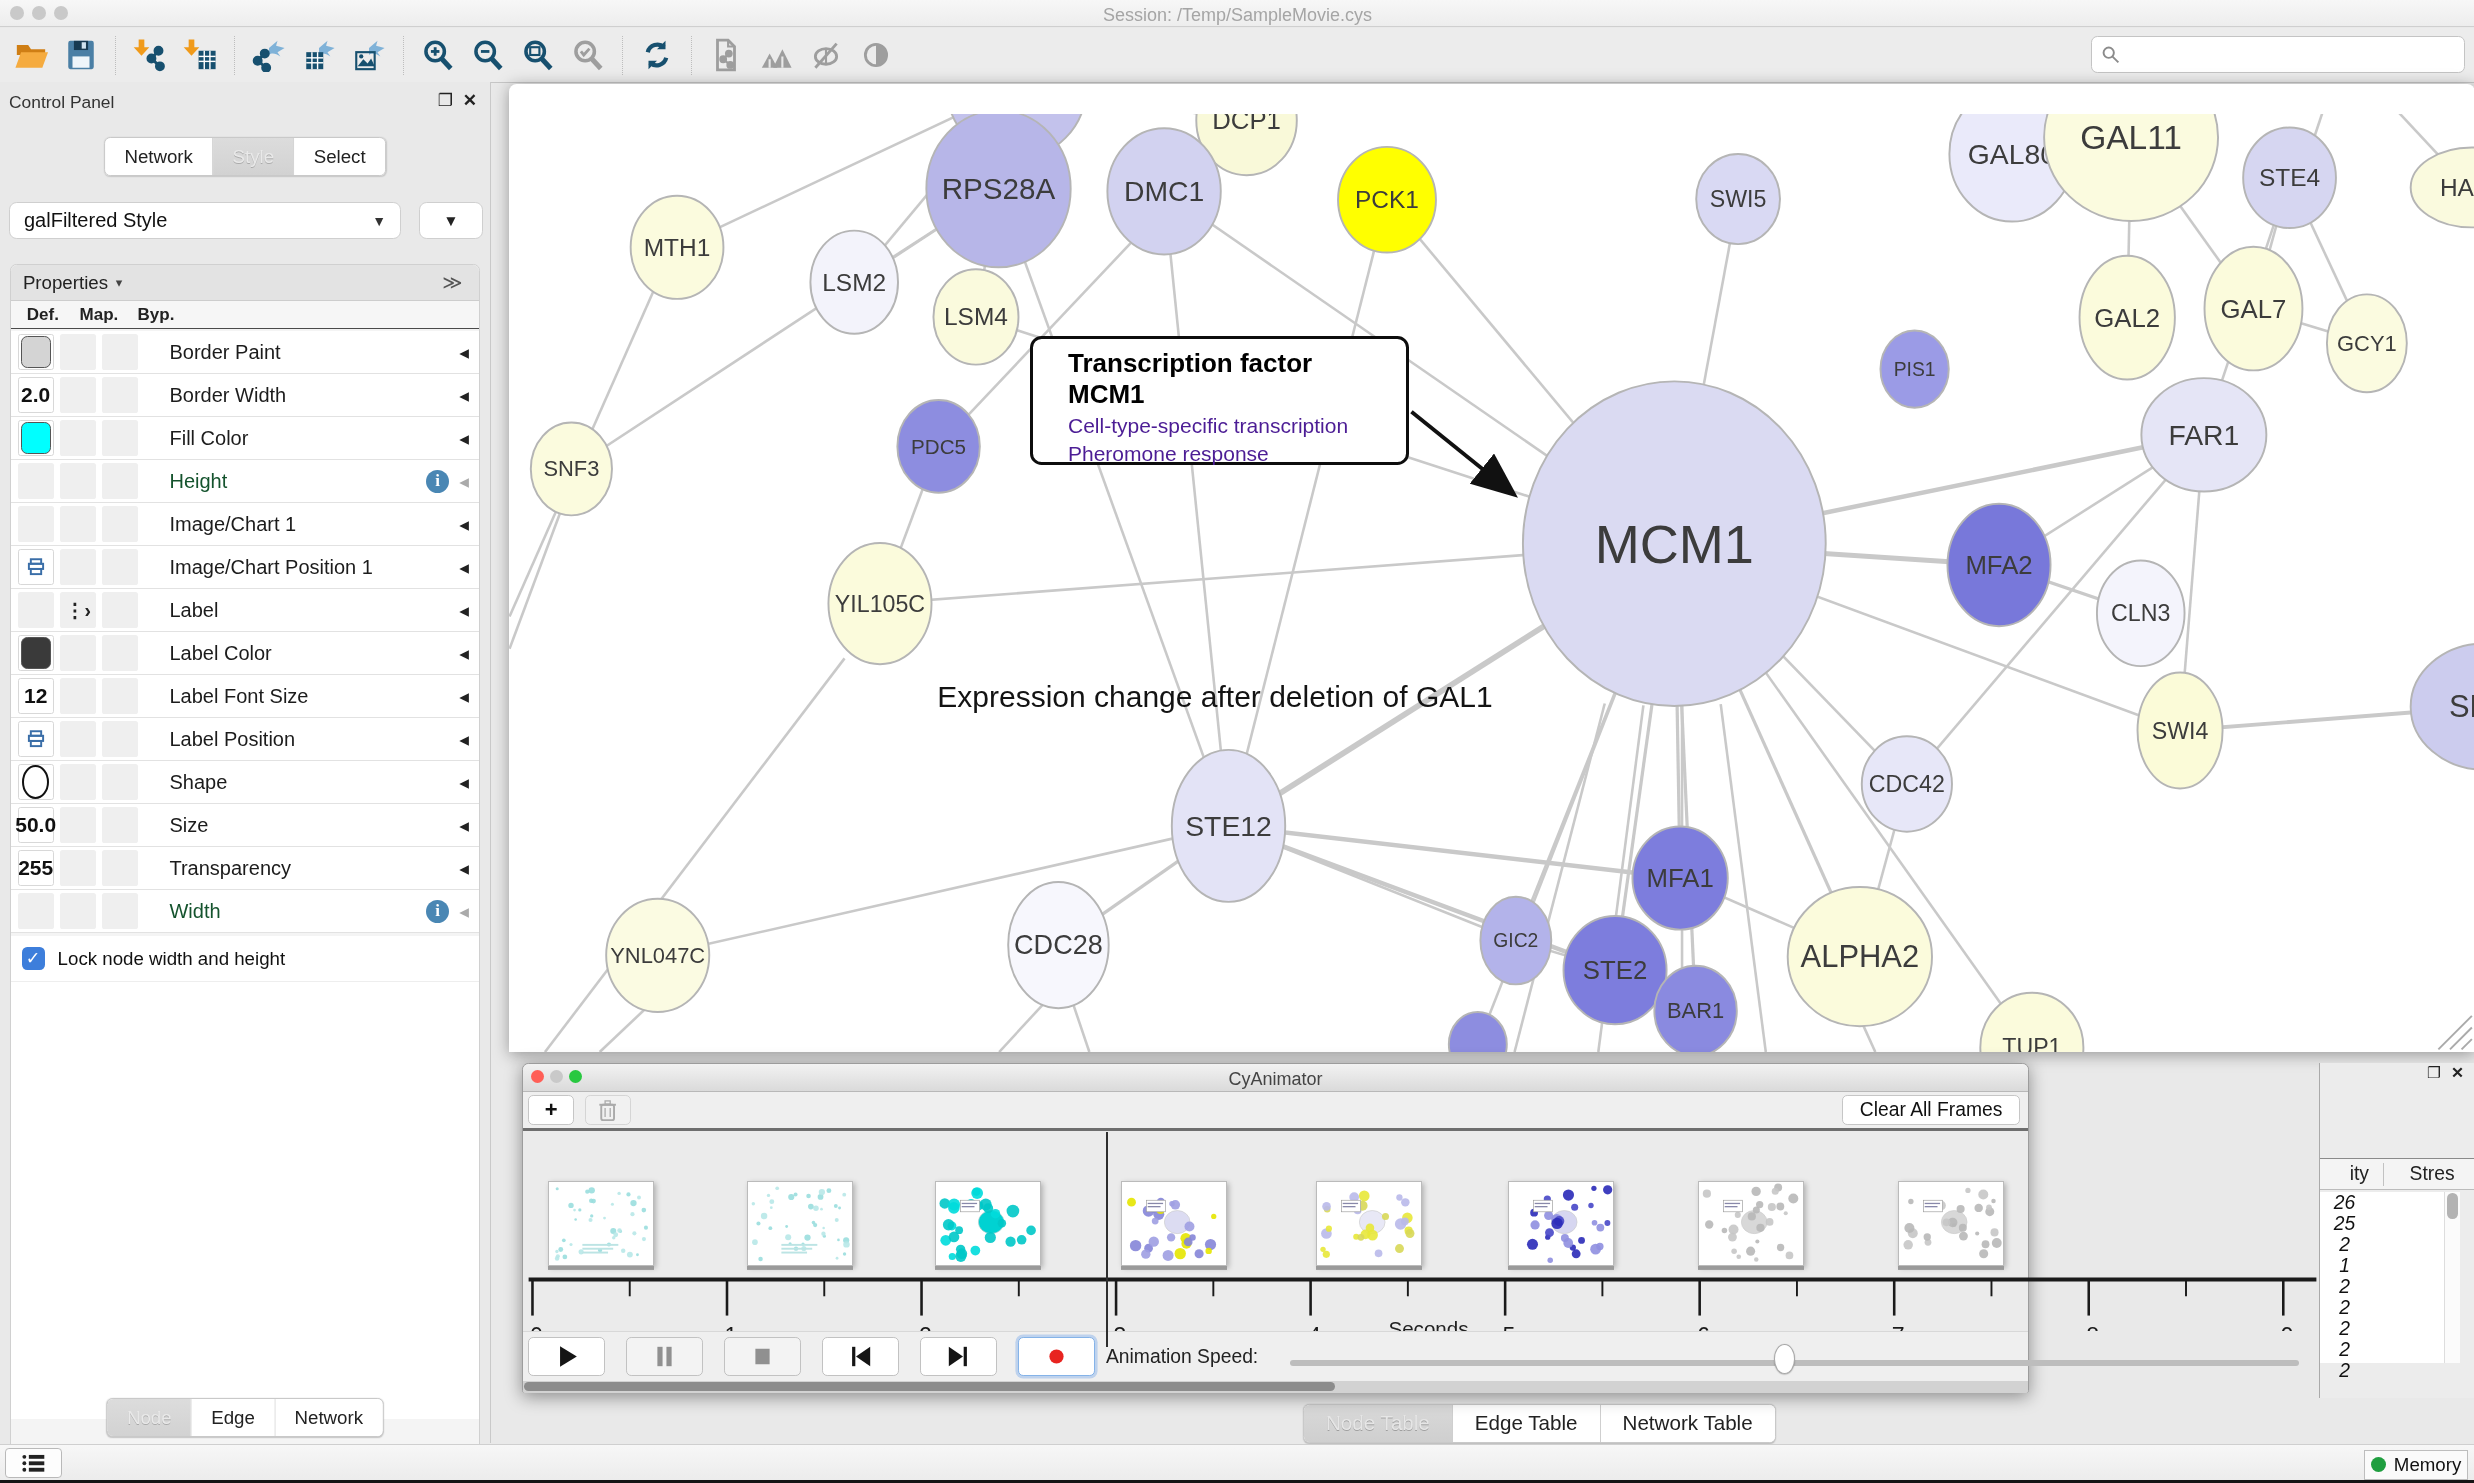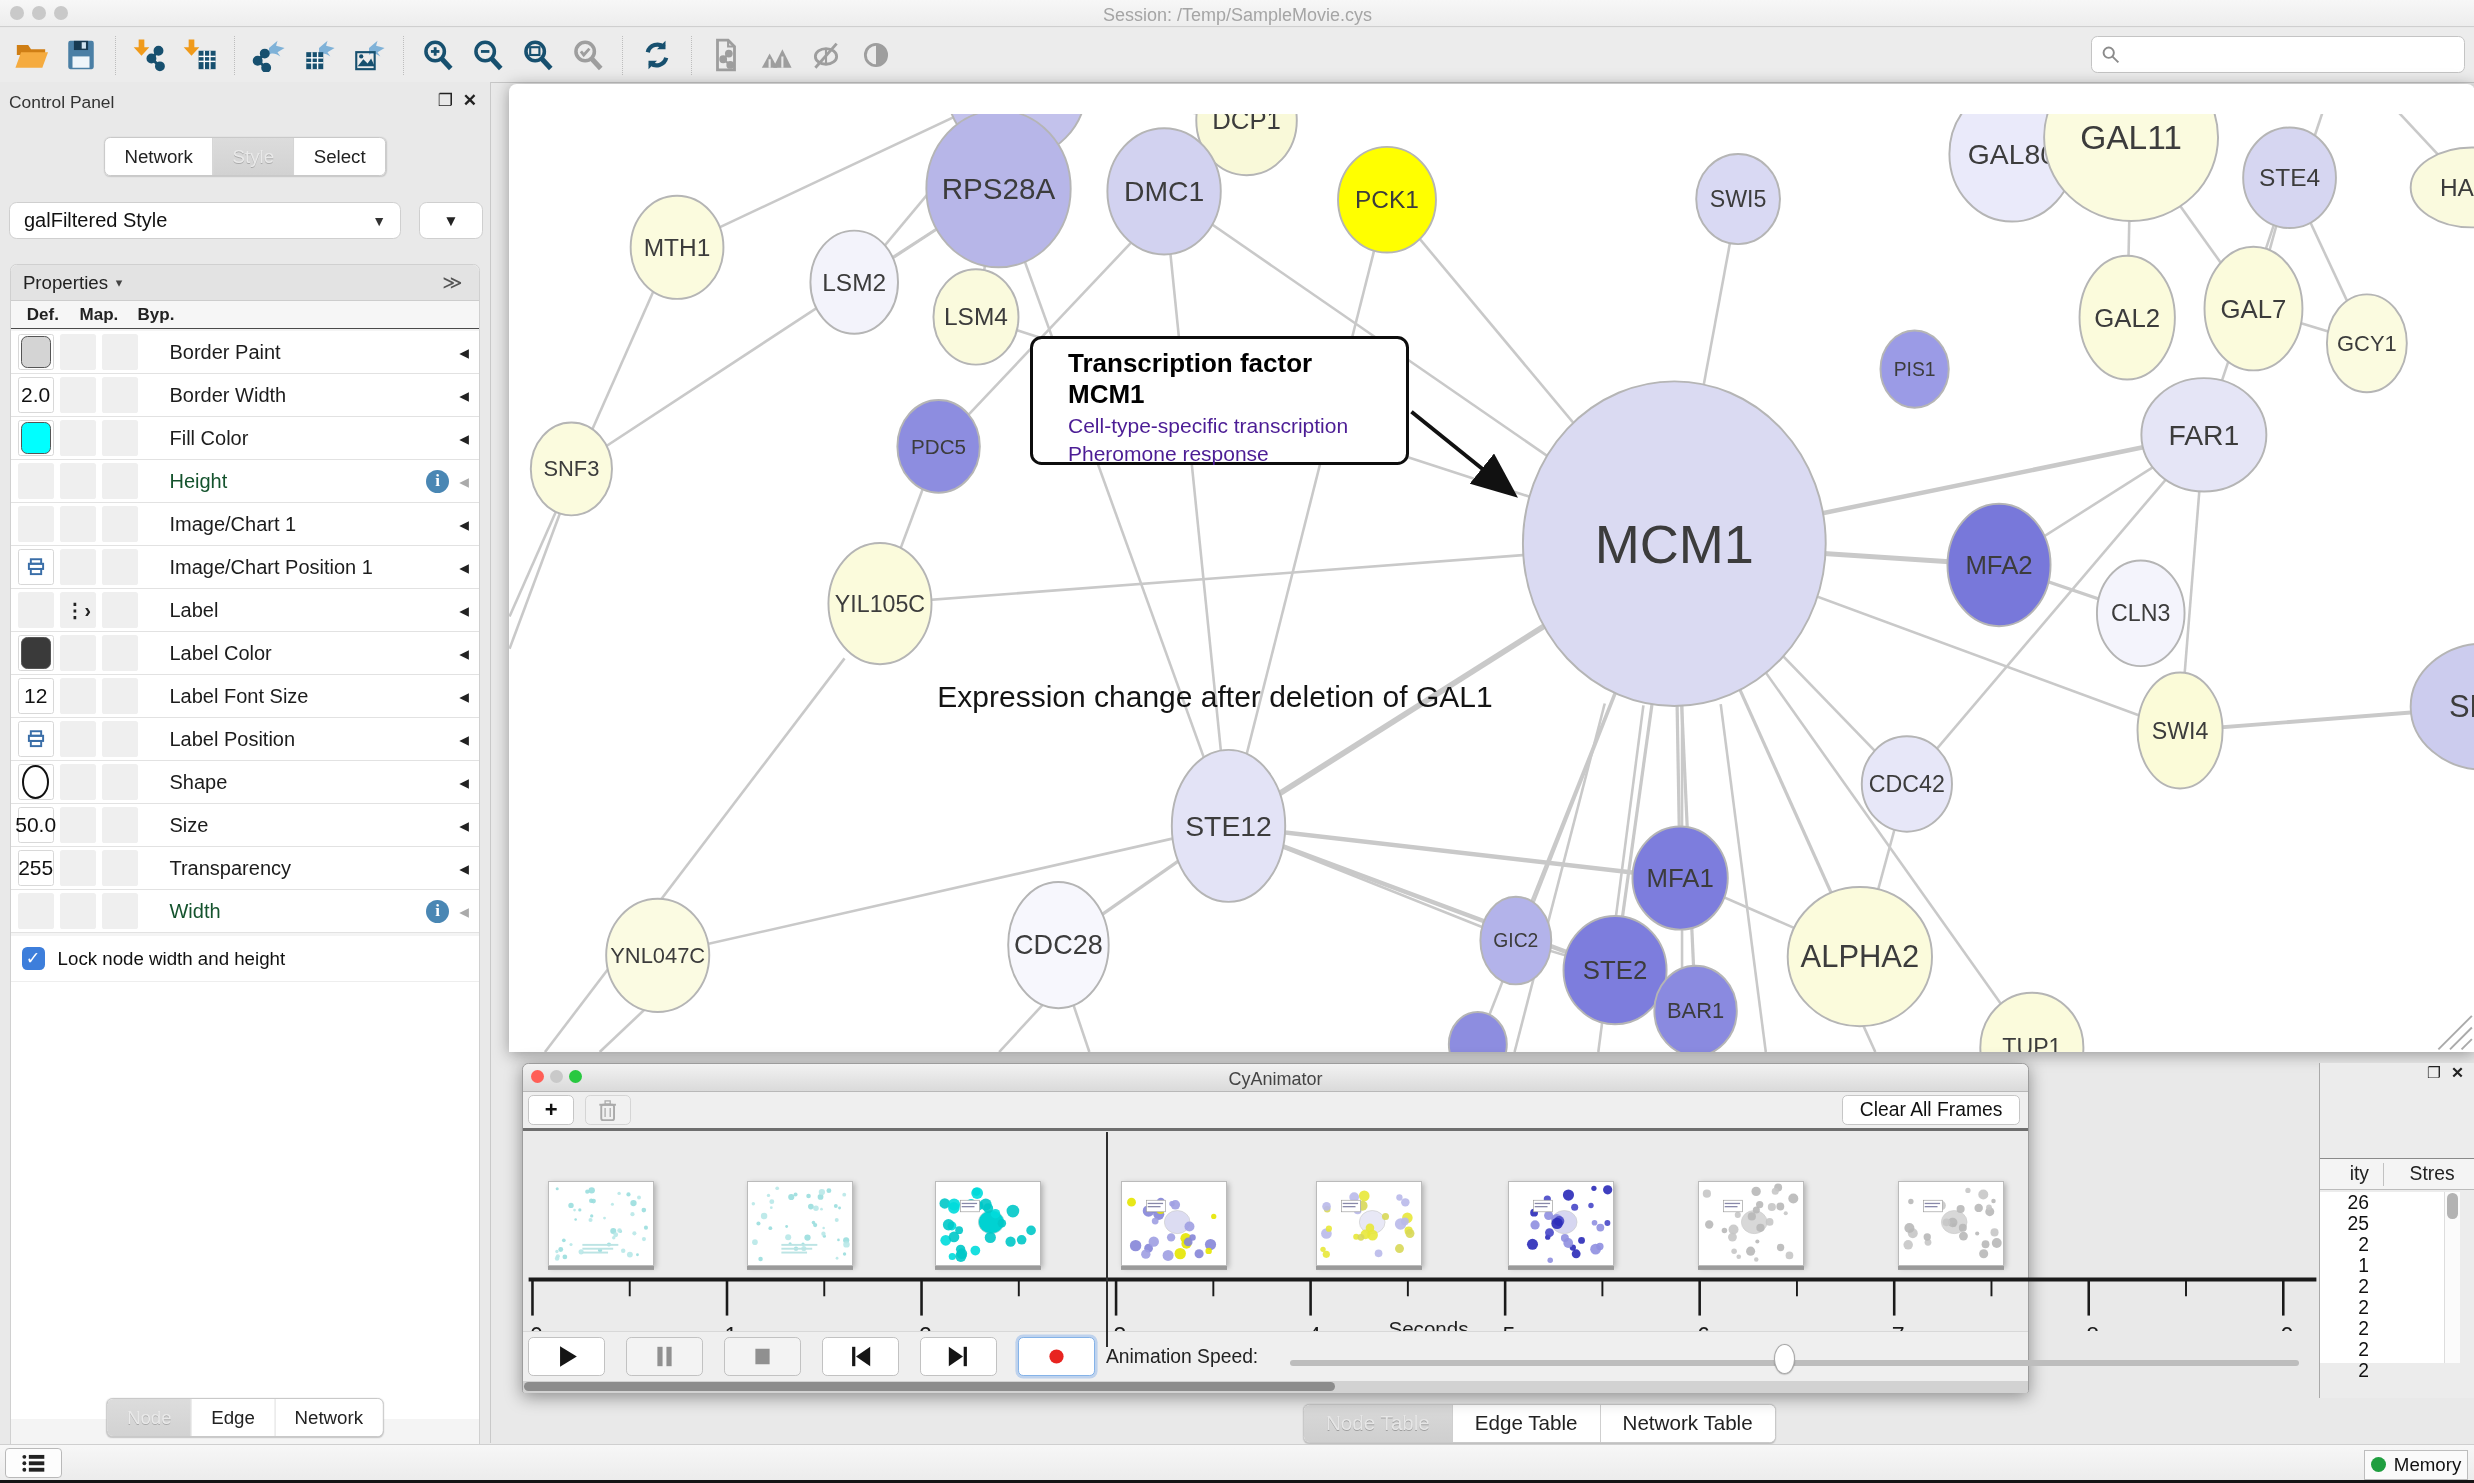--- a/index.html
+++ b/index.html
@@ -51,21 +51,21 @@
     border-bottom:1.9px solid #4a4a4a; }
   #props-cols span:nth-child(1){ margin-left:15.5px; }
   #props-cols span:nth-child(2){ margin-left:20.6px; }
   #props-cols span:nth-child(3){ margin-left:19.3px; }
   #prop-rows { left:0; top:66px; width:100%; background:#fff; }
   .prow { display:flex; align-items:center; height:43px; border-bottom:0.6px solid #e2e2e2;
     background:#fff; }
   .pcell { width:36px; height:36px; margin-left:6.4px; background:#efefef; border-radius:2.6px;
     display:flex; align-items:center; justify-content:center; }
   .swatch { width:30px; height:32px; border:1.3px solid #555; border-radius:6.4px; }
-  .pval { font-size:21px; font-weight:normal; color:#111; }
+  .pval { font-size:21px; font-weight:bold; color:#111; }
   .plabel { font-size:20px; color:#1c1c1c; margin-left:31px; }
   .prow.disabled .plabel { color:#14532d; }
   .parrow { margin-left:auto; margin-right:10.3px; font-size:19.3px; color:#222; }
   .prow.disabled .parrow { color:#aaa; }
   .info-dot { width:23px; height:23px; border-radius:50%; background:#4a87b4; color:#fff;
     font-size:17px; font-weight:bold; font-family:"Liberation Serif",serif;
     display:flex; align-items:center; justify-content:center; margin-left:auto; }
   .shape-ell { width:27px; height:34px; border:2.6px solid #111; border-radius:50%; background:#fff;}
   .map-glyph { font-size:19.3px; font-weight:bold; color:#222; }
   #lock-row { display:flex; align-items:center; height:45px; background:#fff; }
@@ -124,21 +124,21 @@
     border-radius:0 0 2.6px 2.6px; }
   #cya-thumb { left:1.3px; top:1.3px; width:811px; height:9px; background:#8c8c8c; border-radius:4.5px; }
 
   
   #tablepanel { left:2319px; top:1063px; width:156px; height:335px; background:#ececec;
     border-left:0.6px solid #aaa; z-index:2; }
   #tbl-head { left:0; top:95px; width:100%; height:32px; background:#f4f4f4;
     border-top:1.3px solid #8a8a8a; border-bottom:0.6px solid #bbb;
     display:flex; align-items:center; font-size:19.3px; color:#222; }
   #tbl-body { left:0; top:129px; width:124px; height:171px; background:#fff; }
-  .tbl-val { height:21px; font-size:19.3px; color:#111; text-align:right; padding-right:75px; }
+  .tbl-val { height:21px; font-size:19.3px; color:#111; text-align:center; padding-right:75px;font-style:italic; }
   #tbl-scroll { left:124px; top:129px; width:15.5px; height:171px; background:#fbfbfb;
     border-left:0.6px solid #ddd; }
   #tbl-thumb { left:1.9px; top:1.3px; width:11px; height:26px; background:#b3b3b3; border-radius:5.2px; }
 
   
   #main-bottom-tabs { left:1303px; top:1404px; }
   .bt-tab { background:#fff; font-size:20.6px; color:#222; padding:6.4px 22px;
     border-right:0.6px solid #cfcfcf; }
   .bt-tab:last-child { border-right:none; }
   .bt-tab.dimmed { background:linear-gradient(#d9d9d9,#cfcfcf); color:#e6e6e6;

